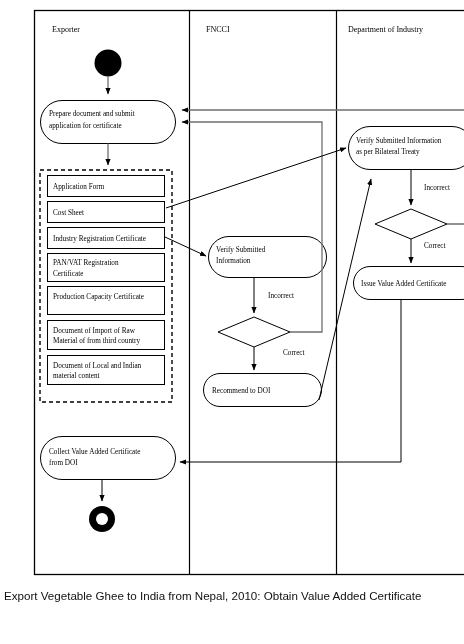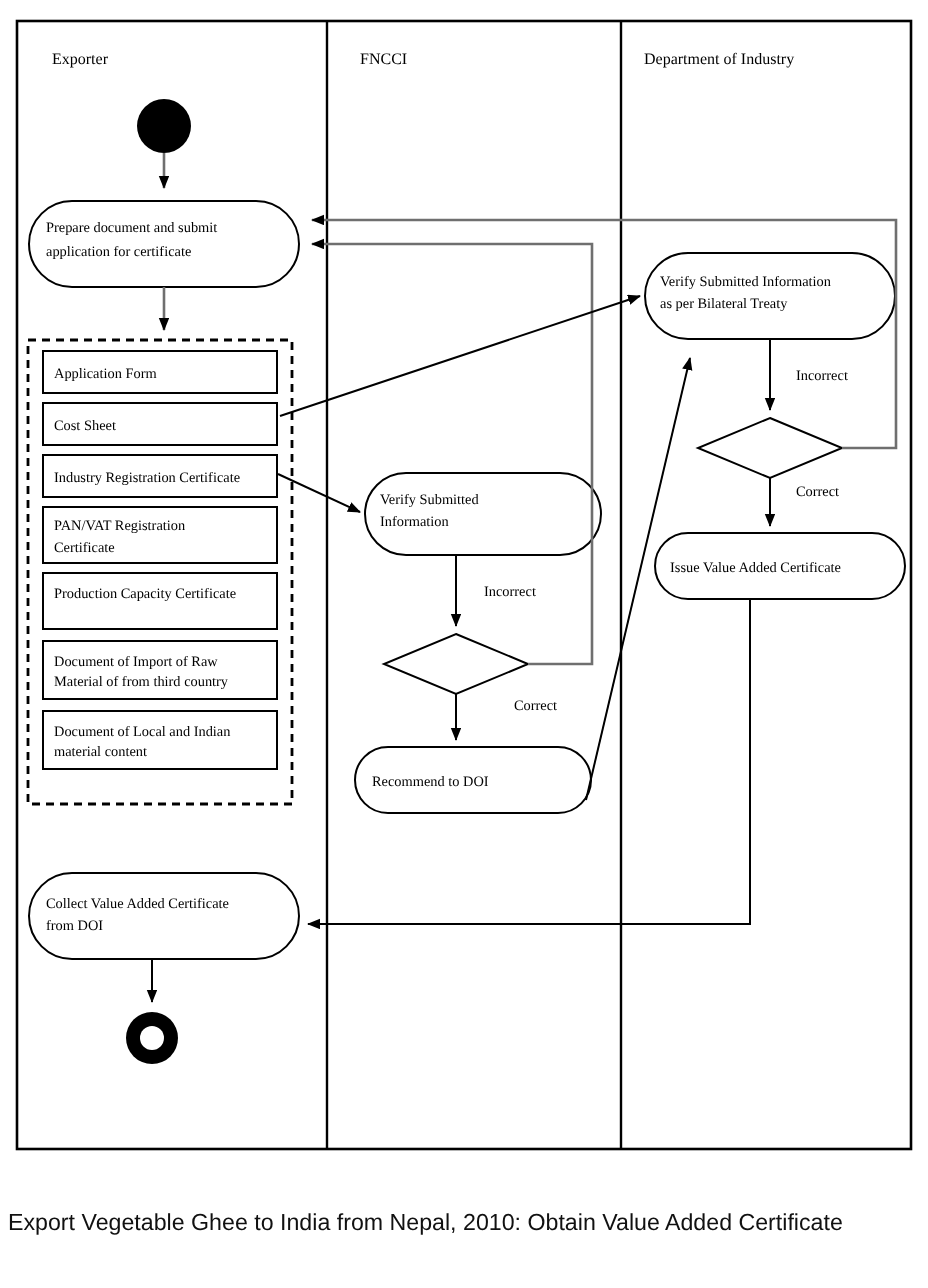--- a/index.html
+++ b/index.html
@@ -20,20 +20,21 @@
     position: relative;
     width: 464px;
     height: 644px;
   }
   #diagram-wrap {
     position: absolute;
     left: 0;
     top: 0;
     width: 376px;
     height: 585px;
+    padding-left: 26px;
   }
   svg#flow {
     display: block;
   }
   .lane-title {
     font-family: "Liberation Serif", "DejaVu Serif", serif;
     font-size: 8px;
     fill: #000;
   }
   .node-text {
@@ -86,21 +87,21 @@
     stroke: #6f6f6f;
     stroke-width: 1.3;
     fill: none;
   }
   .terminator {
     fill: #000000;
   }
   #caption {
     position: absolute;
     left: 4px;
-    top: 604px;
+    top: 588px;
     width: 452px;
     font-family: "Liberation Sans", "DejaVu Sans", sans-serif;
     font-size: 11.6px;
     line-height: 1.38;
     color: #111;
   }
   #caption .url {
     display: block;
   }
 </style>

